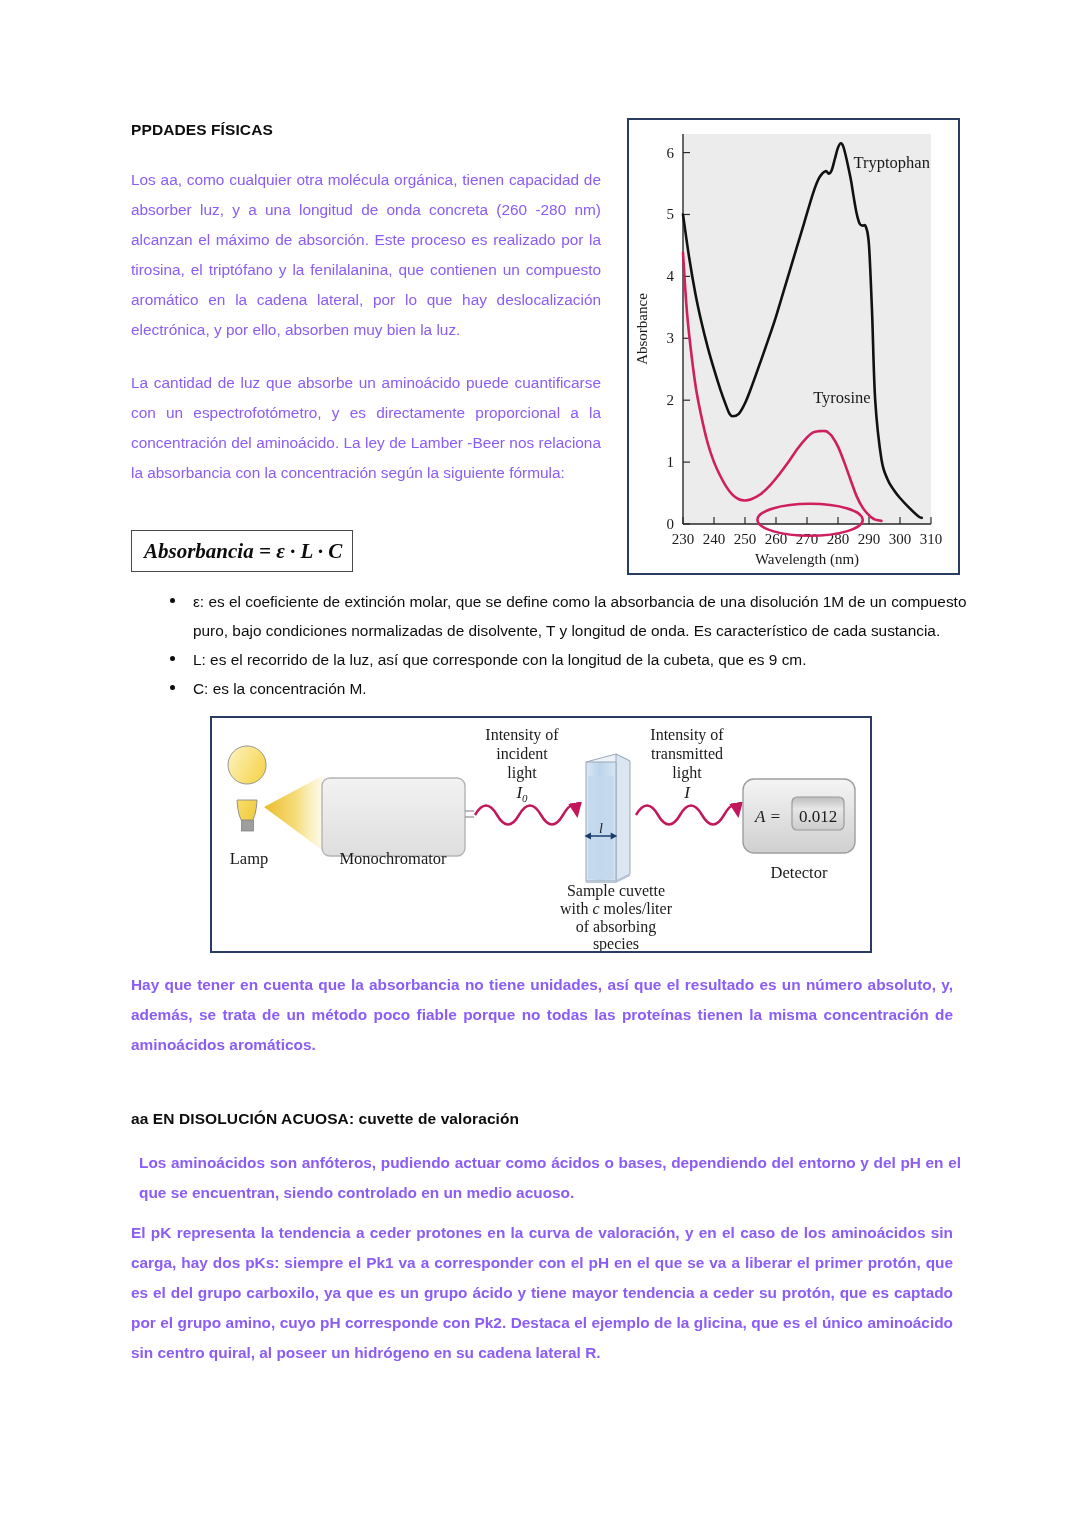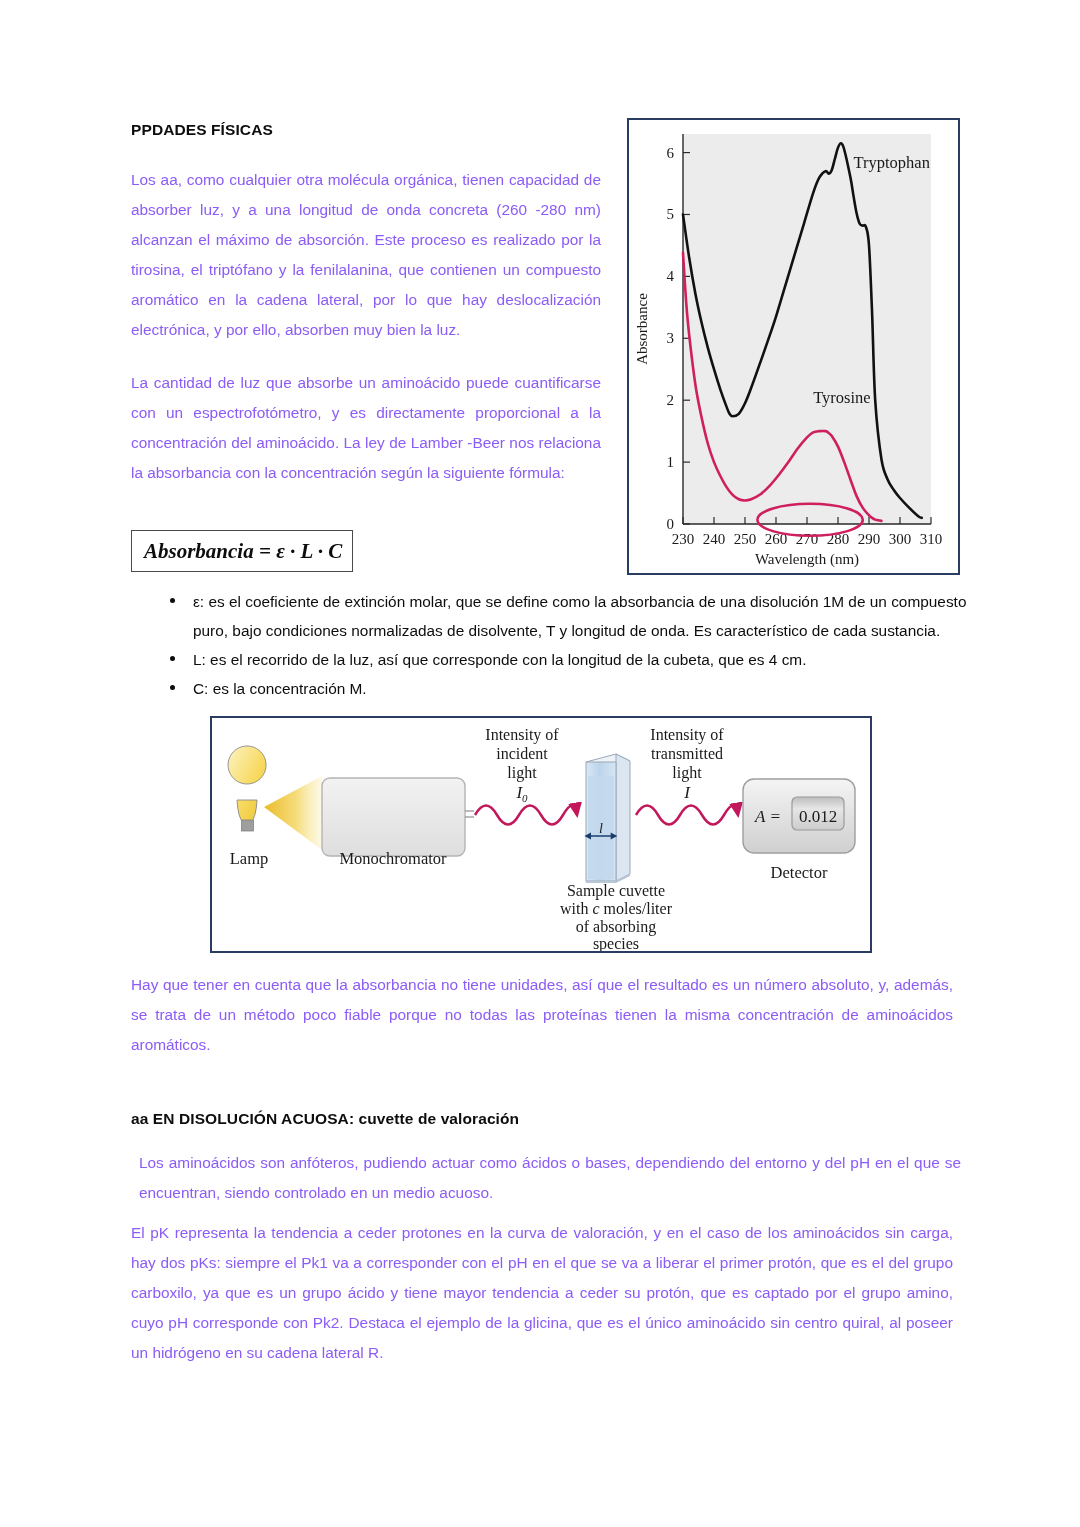--- a/index.html
+++ b/index.html
@@ -32,21 +32,21 @@
   }
   .para {
     position: absolute;
     font-size: 15.4px;
     line-height: 30px;
     text-align: justify;
     text-justify: inter-word;
     color: #8b5cf6;
   }
   .para.narrow { width: 470px; }
-  .para.wide   { width: 822px; }
+  .para.wide   { width: 822px; font-weight: bold; }
 
   
   .formula-box {
     position: absolute;
     left: 131px;
     top: 530px;
     width: 222px;
     height: 42px;
     border: 1.3px solid #4a4a4a;
     box-sizing: border-box;
@@ -132,21 +132,21 @@
     <span class="formula-text">Absorbancia = ε · L · C</span>
   </div>
 
   <ul class="bullet-list">
     <li class="first-item">
       <span class="dot"></span>
       <span>ε: es el coeficiente de extinción molar, que se define como la absorbancia de una disolución 1M de un compuesto puro, bajo condiciones normalizadas de disolvente, T y longitud de onda. Es característico de cada sustancia.</span>
     </li>
     <li>
       <span class="dot"></span>
-      <span>L: es el recorrido de la luz, así que corresponde con la longitud de la cubeta, que es 4 cm.</span>
+      <span>L: es el recorrido de la luz, así que corresponde con la longitud de la cubeta, que es 9 cm.</span>
     </li>
     <li>
       <span class="dot"></span>
       <span>C: es la concentración M.</span>
     </li>
   </ul>
 
   <div class="para wide" style="left:131px; top:970px;">Hay que tener en cuenta que la absorbancia no tiene unidades, así que el resultado es un número absoluto, y, además, se trata de un método poco fiable porque no todas las proteínas tienen la misma concentración de aminoácidos aromáticos.</div>
 
   <div class="section-heading" style="left:131px; top:1110px;">aa EN DISOLUCIÓN ACUOSA: cuvette de valoración</div>

